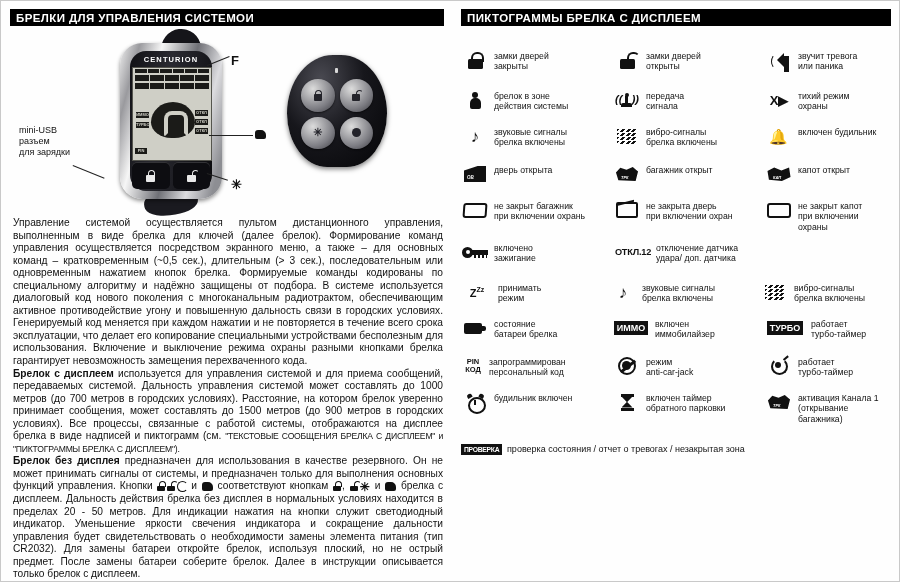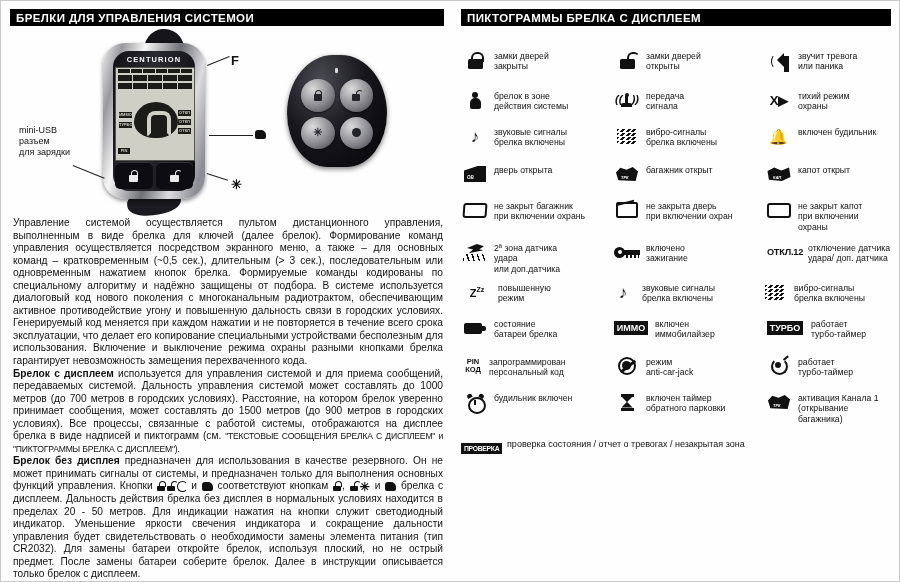--- a/index.html
+++ b/index.html
@@ -26,21 +26,21 @@
     letter-spacing:.4px;
     padding:3px 6px 4px 6px;
     box-sizing:border-box;
   }
   .bar-left{position:absolute;left:9px;top:8px;width:434px;height:17px;line-height:12px;}
   .bar-right{position:absolute;left:8px;top:8px;width:430px;height:17px;line-height:12px;}
 
   
   .art{position:absolute;left:0;top:26px;width:452px;height:188px;}
 
-  .fob{position:absolute;left:96px;top:4px;width:114px;height:178px;}
+  .fob{position:absolute;left:113px;top:4px;width:114px;height:178px;}
   .fob .lanyard-top{
     position:absolute;left:48px;top:-2px;width:40px;height:34px;
     background:#15151a;border-radius:50% 50% 40% 40%/60% 60% 40% 40%;
     transform:rotate(16deg);
   }
   .fob .lanyard-bot{
     position:absolute;left:30px;top:158px;width:54px;height:26px;
     background:#1a1a20;border-radius:45%;
     transform:rotate(-8deg);
   }
@@ -518,31 +518,20 @@
                 <i class="shape"></i>
               </span>
           </span>
           <span class="ptext" style="white-space:pre-line">не закрыт капот
 при включении
 охраны</span>
         </div>
       </div>
 
       <div class="prow" style="height:40px;">
-        <div class="pcell pc1">
-          <span class="gi">
-            <span class="g-shock">
-                <i class="bolt"></i>
-                <i class="rays"></i>
-              </span>
-          </span>
-          <span class="ptext" style="white-space:pre-line">2ª зона датчика
-удара
-или доп.датчика</span>
-        </div>
         <div class="pcell pc2">
           <span class="gi">
             <span class="g-key">
                 <i class="blade"></i>
                 <i class="head"></i>
                 <i class="teeth"></i>
               </span>
           </span>
           <span class="ptext" style="white-space:pre-line">включено
 зажигание</span>
@@ -554,21 +543,21 @@
           <span class="ptext" style="white-space:pre-line">отключение датчика
 удара/ доп. датчика</span>
         </div>
       </div>
 
       <div class="prow" style="height:36px;">
         <div class="pcell pc1">
           <span class="gi" style="width:32px;">
             <span class="g-zzz">Z<sup>Z</sup><sup>z</sup></span>
           </span>
-          <span class="ptext" style="white-space:pre-line">повышенную
+          <span class="ptext" style="white-space:pre-line">принимать
 режим</span>
         </div>
         <div class="pcell pc2" style="margin-left:-4px;">
           <span class="gi">
               <span class="g-note">♪</span>
             </span>
           <span class="ptext" style="white-space:pre-line">звуковые сигналы
 брелка включены</span>
         </div>
         <div class="pcell pc3">
@@ -675,21 +664,21 @@
                 <i class="shape"></i>
                 <i class="tag">ТРК</i>
               </span>
           </span>
           <span class="ptext" style="white-space:pre-line">активация Канала 1
 (открывание
 багажника)</span>
         </div>
       </div>
 
-      <div class="prow" style="height:22px;margin-top:4px;align-items:flex-start;">
+      <div class="prow" style="height:22px;margin-top:4px;align-items:center;">
         <span class="gi" style="width:46px;justify-content:flex-start;">
           <span class="g-check">ПРОВЕРКА</span>
         </span>
         <span class="ptext" style="font-size:9px;">проверка состояния / отчет о тревогах / незакрытая зона</span>
       </div>
 
     </div>
   </div>
 </div>
 

